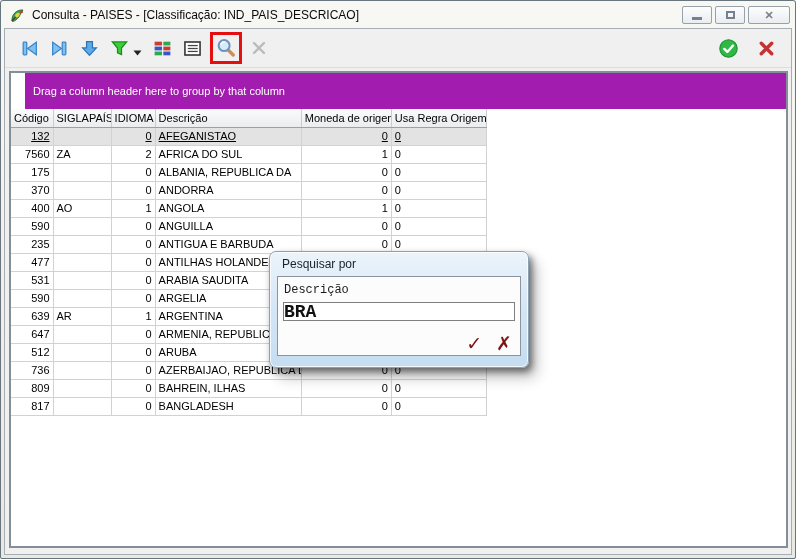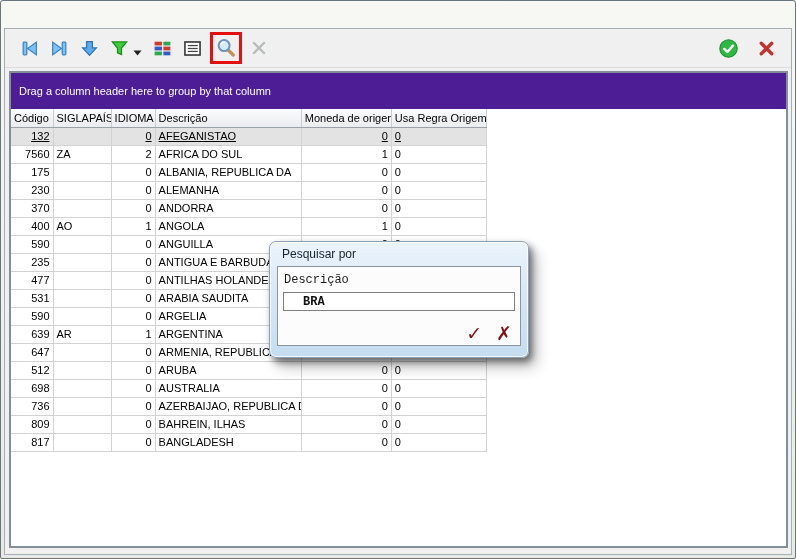--- a/index.html
+++ b/index.html
@@ -33,54 +33,74 @@
   .tbtn { width:24px; height:24px; display:flex; align-items:center; justify-content:center; margin-right:6px; }
   .caret { margin:6px 8px 0 -4px; }
   .annot-box { border:3px solid #e41010; padding:1px; margin-right:5px; display:flex; }
   .annot-box .tbtn { margin:0; }
   .tb-right { margin-left:auto; display:flex; align-items:center; }
   .tb-right .tbtn { margin:0 0 0 16px; width:22px; height:22px; }
 
   
   .grid { position:absolute; left:4px; top:42px; width:779px; height:477px;
           border:2px solid #848e96; background:#ffffff; overflow:hidden; }
-  .grouppanel { height:36px; background:#4c1d95; color:#ffffff; font-size:11px;
-                display:flex; align-items:center; padding-left:8px; }
+  .grouppanel { height:36px; background:#a21caf; color:#ffffff; font-size:11px;
+                display:flex; align-items:center; padding-left:8px;margin-left:14px; }
   table { border-collapse:collapse; table-layout:fixed; width:476px; font-size:11px; color:#000; }
   col.c0{width:42px} col.c1{width:58px} col.c2{width:44px} col.c3{width:146px} col.c4{width:90px} col.c5{width:95px}
   th { height:18px; font-weight:normal; text-align:left; padding:0 3px;
        background:linear-gradient(#fafbfc,#eaecee); border-right:1px solid #c9cdd1;
        border-bottom:1px solid #9aa1a7; white-space:nowrap; overflow:hidden; }
   td { height:18px; padding:0 3px; border-right:1px solid #d2d2d2; border-bottom:1px solid #d2d2d2;
        white-space:nowrap; overflow:hidden; background:#fff; }
   tr.selected td { background:#e3e3e3;text-decoration:underline; }
   .al-r { text-align:right; }  .al-l { text-align:left; }
 
   
-  .dialog { position:absolute; left:268px; top:240px; width:260px; height:117px; z-index:10;
+  .dialog { position:absolute; left:268px; top:250px; width:260px; height:117px; z-index:10;
             border:1px solid #8aa0b4; border-radius:7px;
             background:linear-gradient(180deg,#ecf4fb 0%,#d6e7f6 45%,#c5ddf1 100%);
             box-shadow:inset 0 0 0 1px rgba(255,255,255,.75), 3px 4px 7px rgba(0,0,0,.5), 8px 10px 14px rgba(0,0,0,.22); }
   .dialog-title { height:22px; padding:5px 0 0 12px; font-size:12px; color:#17222d; }
   .dialog-panel { position:absolute; left:7px; right:7px; top:24px; bottom:11px;
                   background:#fcfcfc; border:1px solid #8c959c; }
   .dialog-label { position:absolute; left:6px; top:6px; font-family:"Liberation Mono", monospace;
                   font-size:12px; color:#1a1a1a; }
   .dialog-input { position:absolute; left:5px; right:5px; top:25px; height:19px;
                   border:1px solid #7f7f7f; background:#fff; font-family:"Liberation Mono", monospace;
-                  font-size:12px; font-weight:bold; color:#111; padding:0 19px; }
+                  font-size:18px; font-weight:bold; color:#111; padding:0 0; }
   .dialog-btns { position:absolute; right:8px; bottom:0px; display:flex; }
   .dlg-btn { font-family:"DejaVu Sans", sans-serif; font-size:19px; font-weight:bold;
              color:#7d1414; margin-left:14px; line-height:24px; cursor:default; }
 </style>
 </head>
 <body>
 
 <div class="win">
 
+  <div class="titlebar">
+    <svg class="app-icon" viewBox="0 0 17 17">
+      <path d="M3 14 C2.5 8 7 2.5 14 3 C11 6 11.5 9 8.5 11.5 C6.5 13.5 4 15 3 14 Z" fill="#3aa05a" stroke="#1c6e38" stroke-width="1"></path>
+      <ellipse cx="8.5" cy="8" rx="2.6" ry="1.8" fill="#e8d23c" transform="rotate(-40 8.5 8)"></ellipse>
+      <circle cx="12.5" cy="4.8" r="1.5" fill="#cc3b30"></circle>
+      <path d="M3 14 L6.5 10" stroke="#5b3b1e" stroke-width="1.4"></path>
+    </svg>
+    <span class="title-text">Consulta - PAISES - [Classificação: IND_PAIS_DESCRICAO]</span>
+    <div class="winbtns">
+      <div class="wbtn">
+          <div class="glyph-min"></div>
+        </div>
+      <div class="wbtn">
+          <div class="glyph-max"></div>
+        </div>
+      <div class="wbtn close">
+          <span class="glyph-close">✕</span>
+        </div>
+    </div>
+  </div>
 
   <div class="client">
 
     <div class="toolbar">
       <span class="tbtn">
         <svg width="21" height="21" viewBox="0 0 20 20">
           <rect x="4" y="4" width="3.4" height="12" rx="0.8" fill="#7fc2f2" stroke="#3b86c8" stroke-width="1.2"></rect>
           <path d="M16.5 4 L16.5 16 L8.2 10 Z" fill="#7fc2f2" stroke="#3b86c8" stroke-width="1.2"></path>
         </svg>
       </span>
@@ -194,28 +214,20 @@
             </tr>
             <tr>
               <td class="al-r">175</td>
               <td class="al-l"></td>
               <td class="al-r">0</td>
               <td class="al-l">ALBANIA, REPUBLICA DA</td>
               <td class="al-r">0</td>
               <td class="al-l">0</td>
             </tr>
             <tr>
-              <td class="al-r">230</td>
-              <td class="al-l"></td>
-              <td class="al-r">0</td>
-              <td class="al-l">ALEMANHA</td>
-              <td class="al-r">0</td>
-              <td class="al-l">0</td>
-            </tr>
-            <tr>
               <td class="al-r">370</td>
               <td class="al-l"></td>
               <td class="al-r">0</td>
               <td class="al-l">ANDORRA</td>
               <td class="al-r">0</td>
               <td class="al-l">0</td>
             </tr>
             <tr>
               <td class="al-r">400</td>
               <td class="al-l">AO</td>
@@ -278,28 +290,20 @@
               <td class="al-r">0</td>
               <td class="al-l">ARMENIA, REPUBLICA DA</td>
               <td class="al-r">0</td>
               <td class="al-l">0</td>
             </tr>
             <tr>
               <td class="al-r">512</td>
               <td class="al-l"></td>
               <td class="al-r">0</td>
               <td class="al-l">ARUBA</td>
-              <td class="al-r">0</td>
-              <td class="al-l">0</td>
-            </tr>
-            <tr>
-              <td class="al-r">698</td>
-              <td class="al-l"></td>
-              <td class="al-r">0</td>
-              <td class="al-l">AUSTRALIA</td>
               <td class="al-r">0</td>
               <td class="al-l">0</td>
             </tr>
             <tr>
               <td class="al-r">736</td>
               <td class="al-l"></td>
               <td class="al-r">0</td>
               <td class="al-l">AZERBAIJAO, REPUBLICA DO</td>
               <td class="al-r">0</td>
               <td class="al-l">0</td>

